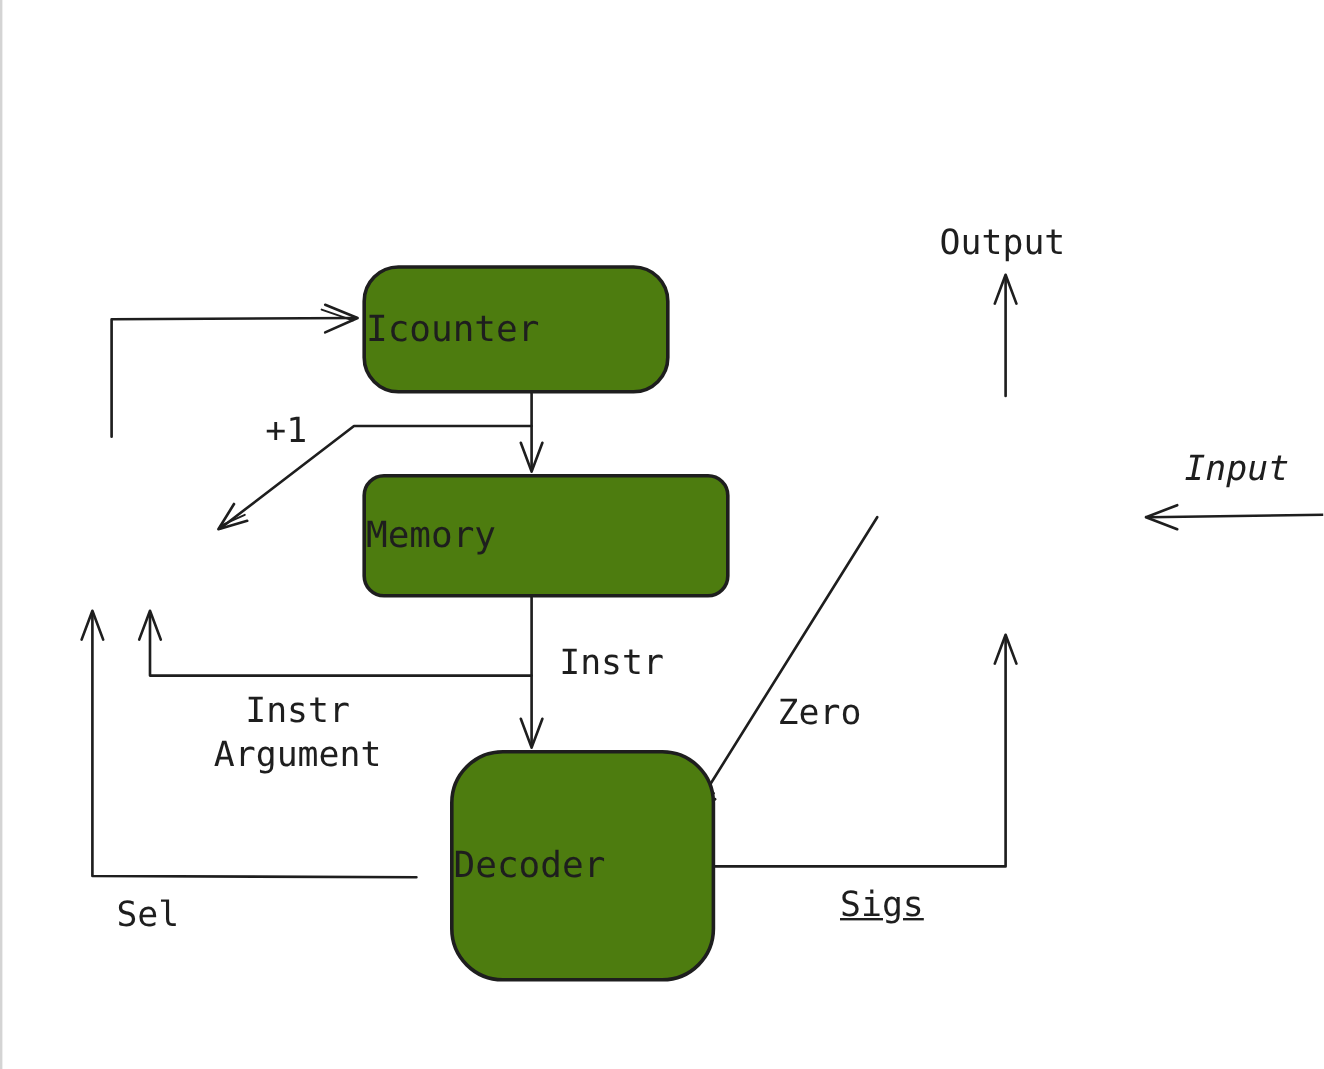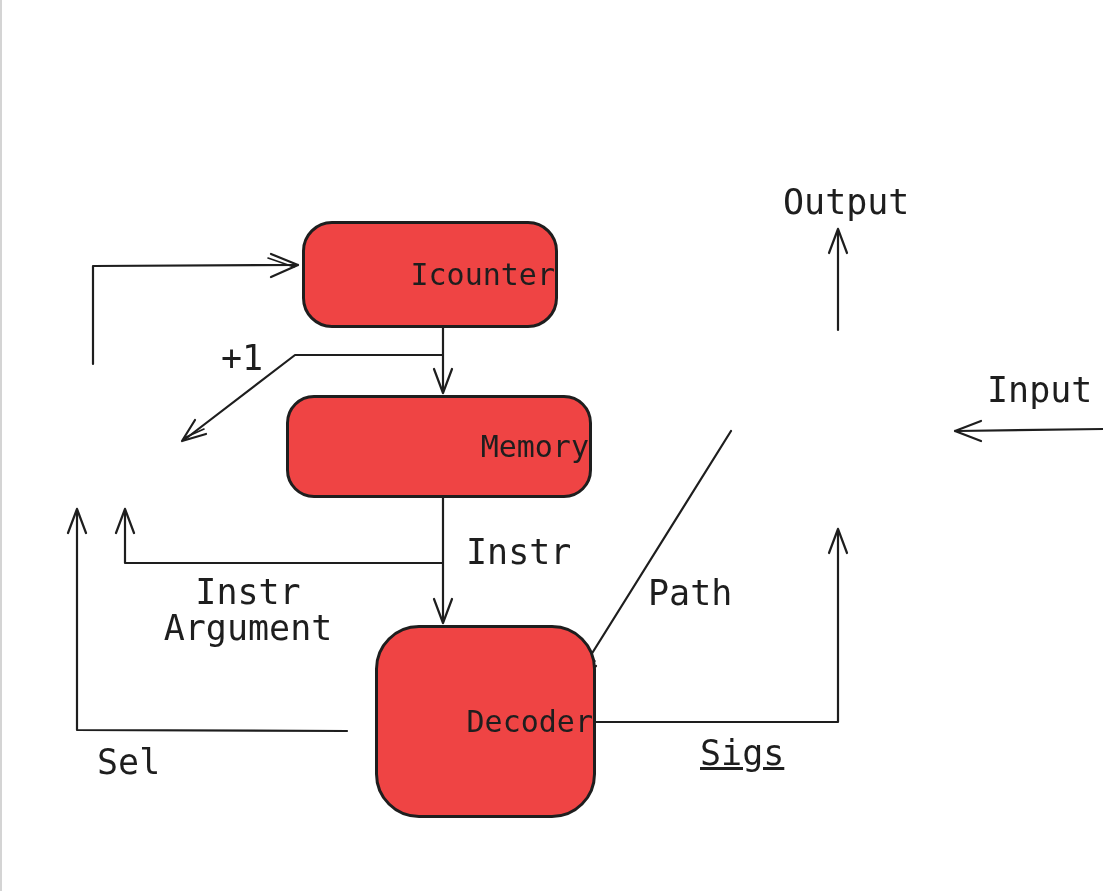--- a/index.html
+++ b/index.html
@@ -16,36 +16,36 @@
     background:#d4d4d4;z-index:0;
   }
   .diagram-title{
     position:absolute;left:316px;top:76px;
     font-size:37px;font-weight:bold;letter-spacing:1px;
     white-space:pre;z-index:3;
   }
   .edges-svg{position:absolute;left:0;top:0;z-index:1;}
   .node{
     position:absolute;box-sizing:border-box;
-    border:3px solid #1e1e1e;background:#ef4444;
-    display:flex;align-items:center;justify-content:flex-end;
+    border:3px solid #1e1e1e;background:#4d7c0f;
+    display:flex;align-items:center;justify-content:flex-start;
     text-align:center;font-size:30px;line-height:36px;
     white-space:pre-line;z-index:2;
   }
   .node-icounter{left:302px;top:221px;width:256px;height:107px;border-radius:30px;}
   .node-mux{left:13px;top:364px;width:165px;height:141px;border-radius:36px;}
-  .node-memory{left:286px;top:395px;width:306px;height:103px;border-radius:28px;}
+  .node-memory{left:302px;top:395px;width:306px;height:103px;border-radius:18px;}
   .node-datapath{left:732px;top:330px;width:218px;height:195px;border-radius:42px;}
   .node-decoder{left:347px;top:625px;width:221px;height:193px;border-radius:44px;margin-left:28px;}
   .elabel{
-    position:absolute;font-size:35px;line-height:36px;
+    position:absolute;font-size:29px;line-height:36px;
     white-space:pre-line;z-index:3;
   }
   .elabel-output{left:783px;top:184px;}
-  .elabel-input{left:987px;top:372px;}
+  .elabel-input{left:987px;top:372px;font-style:italic;}
   .elabel-plus-one{left:221px;top:340px;}
   .elabel-instr{left:466px;top:534px;}
   .elabel-instr-argument{left:148px;top:574px;width:200px;text-align:center;}
   .elabel-zero{left:648px;top:575px;}
   .elabel-sel{left:97px;top:744px;}
   .elabel-sigs{left:700px;top:735px;text-decoration:underline;}
 </style>
 </head>
 <body>
 
@@ -123,17 +123,17 @@
   <div class="node node-decoder">
     <span>Decoder</span>
   </div>
 
   <div class="elabel elabel-output">Output</div>
   <div class="elabel elabel-input">Input</div>
   <div class="elabel elabel-plus-one">+1</div>
   <div class="elabel elabel-instr">Instr</div>
   <div class="elabel elabel-instr-argument">Instr
 Argument</div>
-  <div class="elabel elabel-zero">Path</div>
+  <div class="elabel elabel-zero">Zero</div>
   <div class="elabel elabel-sel">Sel</div>
   <div class="elabel elabel-sigs">Sigs</div>
 
 </div>
 
 </body></html>

